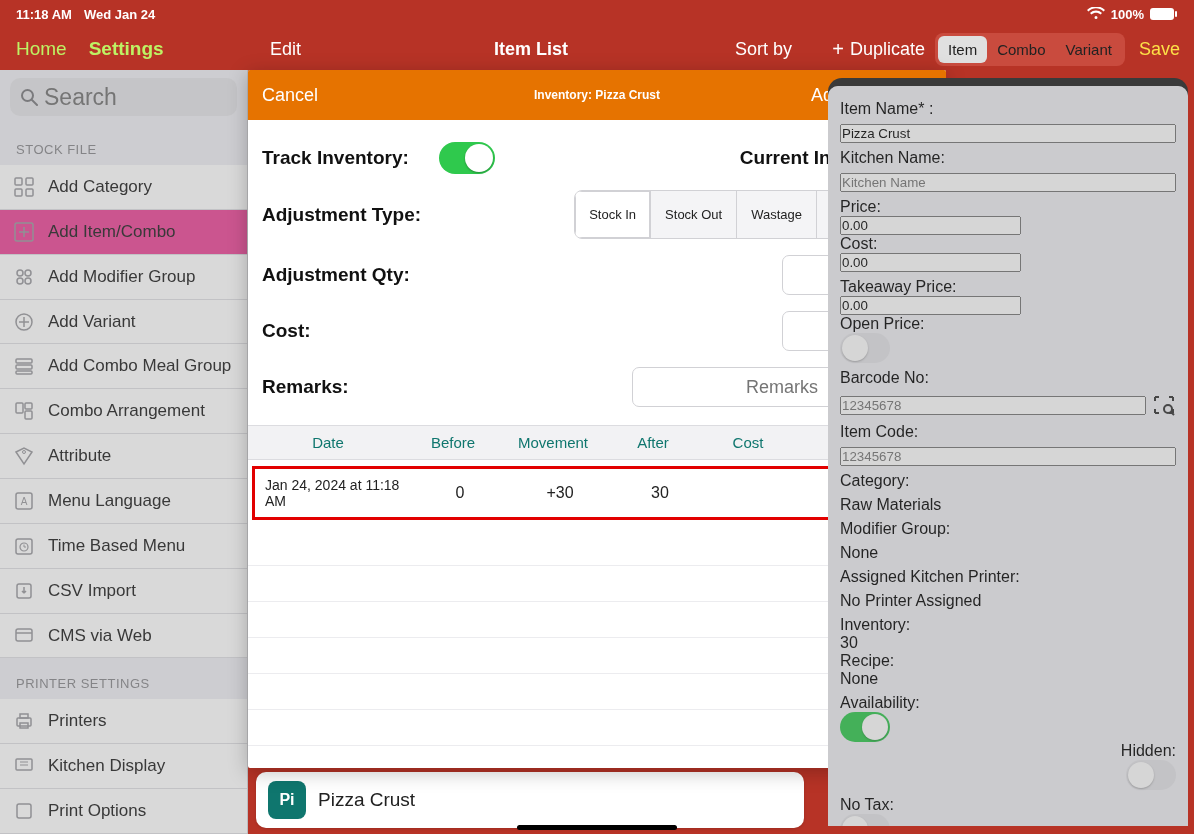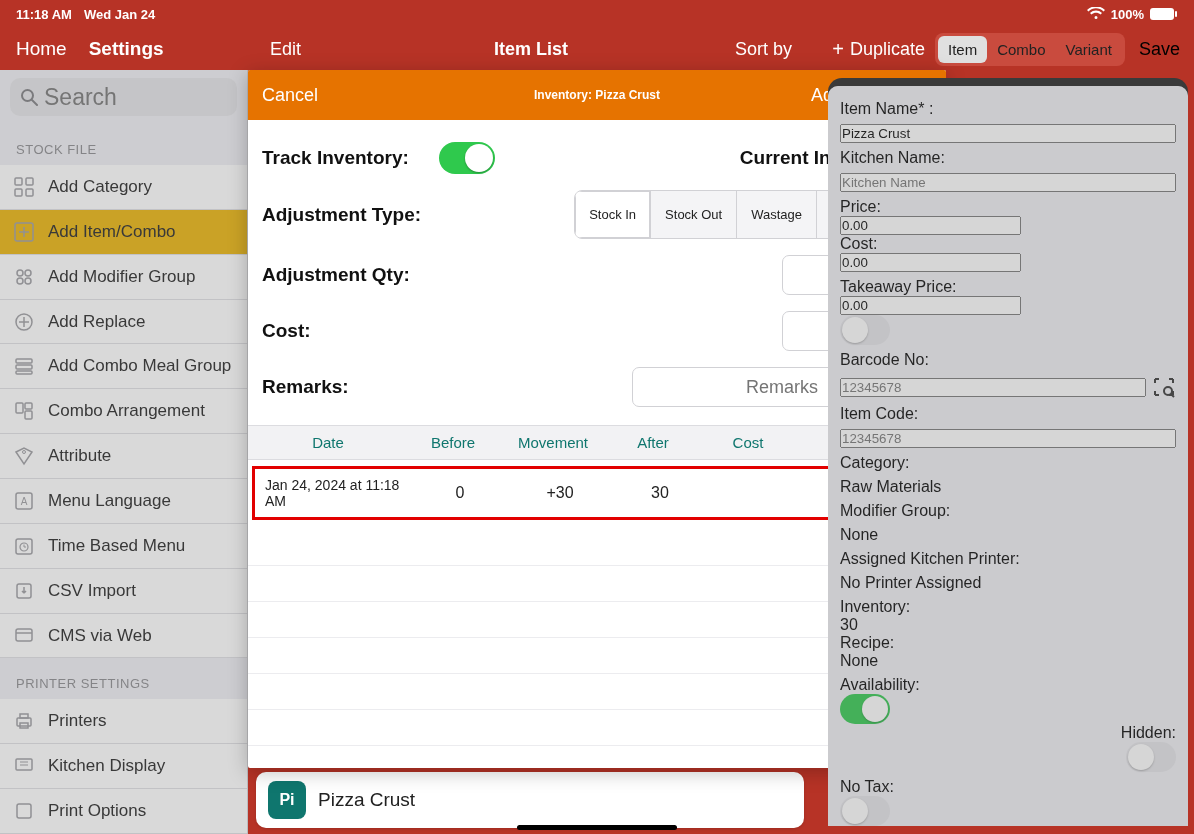--- a/index.html
+++ b/index.html
@@ -7,47 +7,47 @@
   
   
   .status-bar { height: 28px; display: flex; align-items: center; justify-content: space-between; padding: 0 16px; color: #fff; font-size: 13px; font-weight: 600; }
   .status-left { display: flex; gap: 12px; }
   .status-right { display: flex; gap: 6px; align-items: center; }
   
   
   .top-nav { height: 42px; display: flex; align-items: center; position: relative; }
   .nav-col { display:flex; align-items:center; }
   .nav-left { width: 248px; padding-left: 16px; gap: 22px; }
-  .nav-left a { color: #ffffff; font-size: 19px; cursor: pointer; }
+  .nav-left a { color: #bef264; font-size: 19px; cursor: pointer; }
   .nav-left .active { font-weight: 600; }
   .nav-center { flex: 1; position: relative; display:flex; align-items:center; justify-content:center;}
   .nav-center .edit-btn{ position:absolute; left:22px; color:#fff; font-size:18px;}
   .nav-center .title{ color:#fff; font-size:18px; font-weight:600;}
   .nav-center .sortby{ position:absolute; right:22px; color:#fff; font-size:18px;}
   .nav-right { width: 380px; padding-right: 14px; justify-content: flex-end; gap: 10px; }
   .nav-right .dup { color: #fff; font-size: 18px; display:flex; align-items:center; gap:6px;}
   .nav-right .plus { font-size: 20px; font-weight:300; }
   .segmented { display:flex; background:#c94b3e; border-radius:8px; padding:3px; gap:0;text-align:center;}
   .segmented > div{ padding:5px 10px; font-size:15px; color:#222; border-radius:6px; cursor:pointer;}
   .segmented .sel{ background:#e0e0e0;}
   .segmented .mid{ color:#222;}
-  .nav-right .save{ color:#000000; font-size:18px; margin-left:4px;}
+  .nav-right .save{ color:#fde047; font-size:18px; margin-left:4px;}
   
   
   .main { position:absolute; top:70px; left:0; right:0; bottom:0; display:flex; }
   
   
   .sidebar { width:248px; background:#efeff4; display:flex; flex-direction:column; border-right:1px solid #d6d6da; }
   .search-wrap{ padding:8px 10px;}
   .search-box{ background:#e4e4e8; border-radius:10px; height:38px; display:flex; align-items:center; padding:0 10px; gap:6px; color:#7c7c80;}
   .search-box input{ border:none; background:transparent; font-size:23px; color:#333; width:100%; outline:none;}
   .section-label{ font-size:13px; color:#8a8a8e; letter-spacing:0.5px; padding:18px 16px 8px; font-weight:500;}
   .side-item{ display:flex; align-items:center; gap:12px; padding:10px 12px; font-size:17px; color:#222; border-bottom:1px solid #e0e0e4; cursor:pointer; background:#fff; min-height:44px;}
   .side-item .ic{ width:24px; height:24px; display:flex; align-items:center; justify-content:center; color:#9b9ba0;}
-  .side-item.selected{ background:#eab308;}
+  .side-item.selected{ background:#ec4899;}
   .toggle-sm{ width:50px; height:30px; border-radius:15px; background:#e4e4e8; position:relative; cursor:pointer;}
   .toggle-sm .knob{ width:26px; height:26px; border-radius:50%; background:#fff; position:absolute; top:2px; left:2px; box-shadow:0 1px 2px rgba(0,0,0,.25);}
   .toggle-sm.on{ background:#2fc94d;}
   .toggle-sm.on .knob{ left:22px;}
   .barcode-row{ display:flex; gap:6px; align-items:center;}
   .barcode-row .scan-ic{ font-size:22px; color:#333; cursor:pointer;}
   .sidebar-dim { position:absolute; left:0; top:0; width:248px; bottom:0; background:rgba(120,120,120,0.28); }
   
   
   .item-card{ position:absolute; left:256px; width:548px; bottom:6px; height:56px; background:#fff; border-radius:10px; display:flex; align-items:center; gap:12px; padding:0 12px; box-shadow:0 1px 3px rgba(0,0,0,.15);}
@@ -204,21 +204,21 @@
         <span>Add Modifier Group</span>
       </div>
     <div class="side-item">
         <span class="ic">
           <svg width="20" height="20" viewBox="0 0 20 20">
             <circle cx="10" cy="10" r="8" stroke="#9b9ba0" fill="none" stroke-width="1.5"></circle>
             <line x1="10" y1="5" x2="10" y2="15" stroke="#9b9ba0" stroke-width="1.5"></line>
             <line x1="5" y1="10" x2="15" y2="10" stroke="#9b9ba0" stroke-width="1.5"></line>
           </svg>
         </span>
-        <span>Add Replace</span>
+        <span>Add Variant</span>
       </div>
     <div class="side-item">
         <span class="ic">
           <svg width="20" height="20" viewBox="0 0 20 20">
             <rect x="2" y="3" width="16" height="4" rx="1" stroke="#9b9ba0" fill="none" stroke-width="1.5"></rect>
             <rect x="2" y="9" width="16" height="4" rx="1" stroke="#9b9ba0" fill="none" stroke-width="1.5"></rect>
             <rect x="2" y="15" width="16" height="3" rx="1" stroke="#9b9ba0" fill="none" stroke-width="1.5"></rect>
           </svg>
         </span>
         <span>Add Combo Meal Group</span>
@@ -319,20 +319,21 @@
     <input type="text" value="Pizza Crust" style="">
     <div class="lbl">Kitchen Name:</div>
     <input type="text" class="placeholder" placeholder="Kitchen Name" style="">
     <div class="row2">
       <div><div class="lbl">Price:</div><input type="text" value="0.00" style=""></div>
       <div><div class="lbl">Cost:</div><input type="text" value="0.00" style=""></div>
     </div>
     <div class="row2">
       <div><div class="lbl">Takeaway Price:</div><input type="text" value="0.00" style=""></div>
       <div>
+          <div class="lbl">Open Price:</div>
           <div class="toggle-sm">
             <div class="knob"></div>
           </div>
         </div>
     </div>
     <div class="lbl">Barcode No:</div>
     <div class="barcode-row">
       <input type="text" class="placeholder" style="flex: 1 1 0%;" placeholder="12345678">
       <span class="scan-ic">
           <svg width="24" height="24" viewBox="0 0 24 24">

